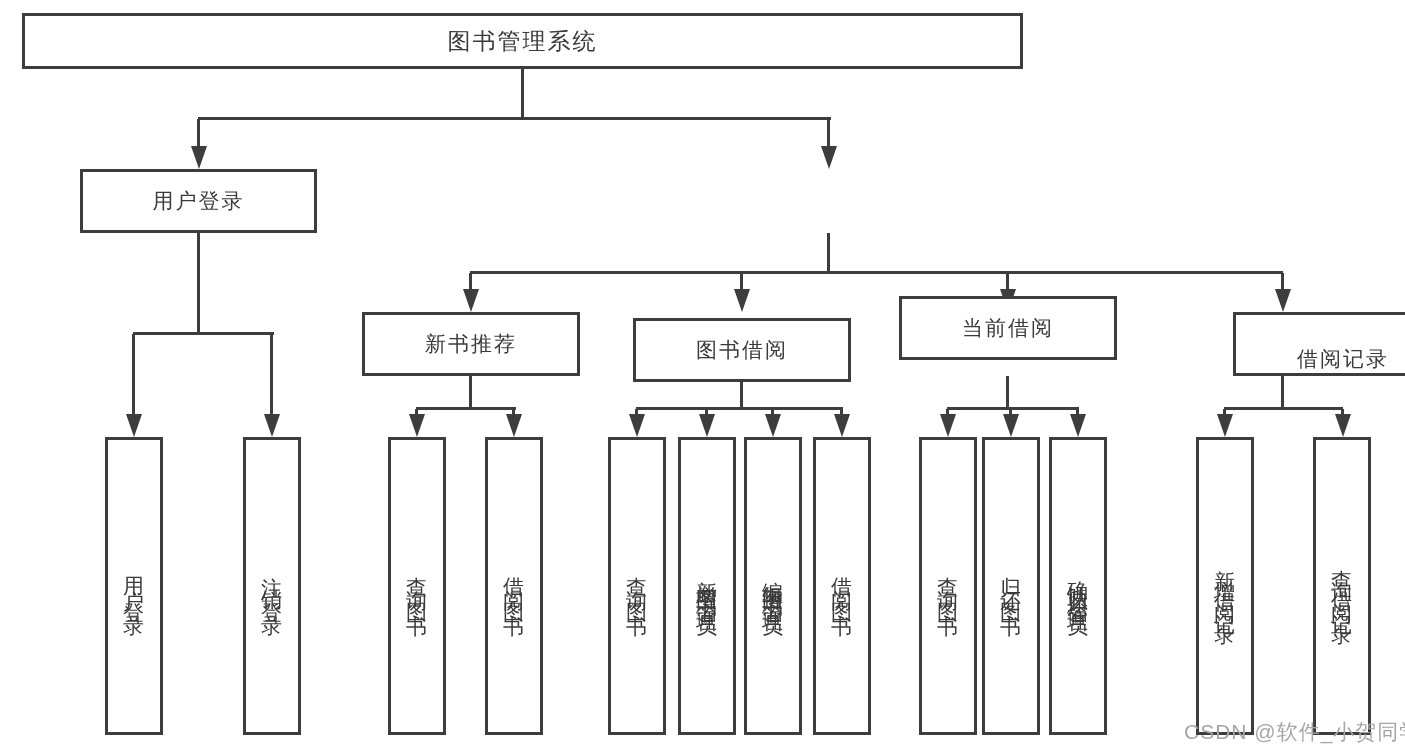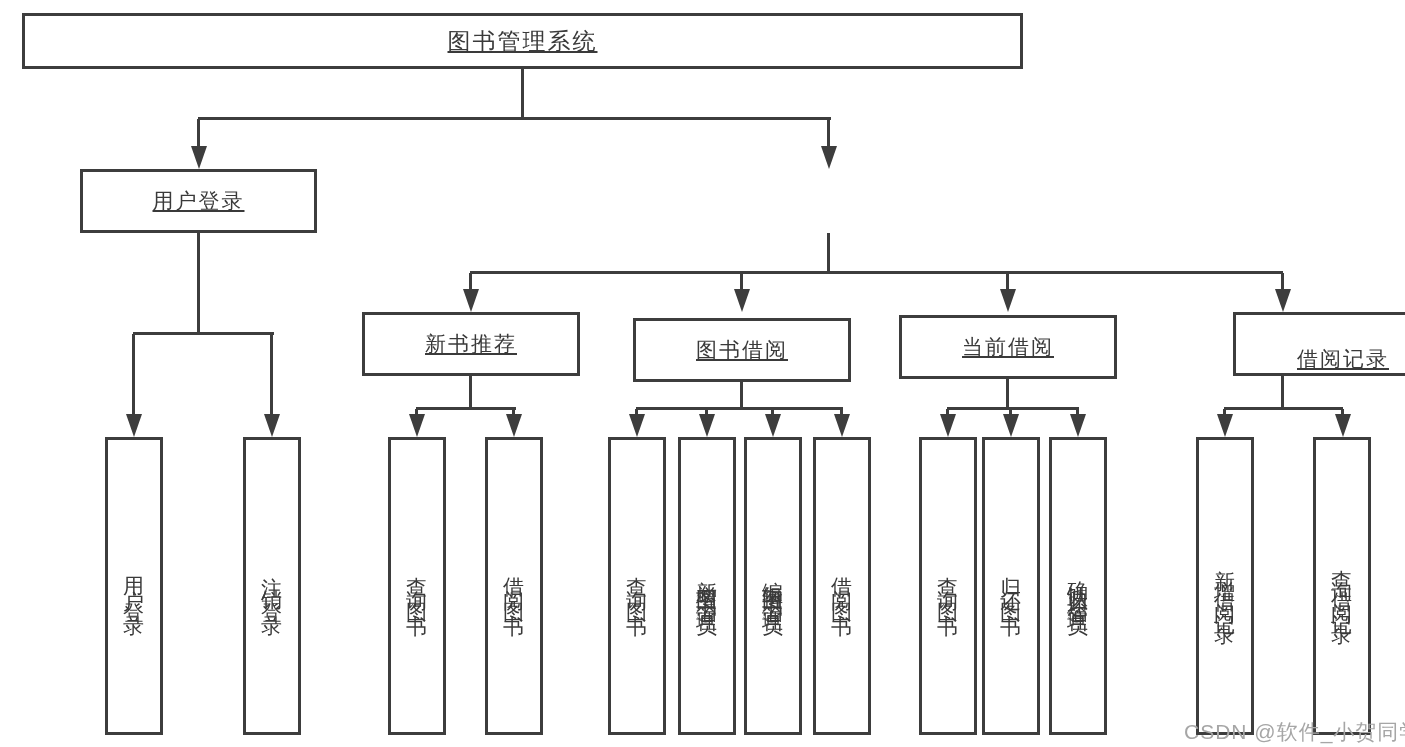--- a/index.html
+++ b/index.html
@@ -19,21 +19,20 @@
   .box{
     position:absolute;
     box-sizing:border-box;
     border:3px solid var(--line);
     background:#fff;
     display:flex;align-items:center;justify-content:center;
     color:var(--text);
     font-size:21px;
     letter-spacing:2px;
     z-index:2;
-    text-decoration:underline;
   }
   .root-box{font-size:23px;}
   .leaf{
     position:absolute;
     box-sizing:border-box;
     border:3px solid var(--line);
     background:#fff;
     width:58px;top:437px;height:298px;
     display:flex;align-items:center;justify-content:center;
     color:var(--text);
@@ -104,21 +103,21 @@
   <div class="arrow" style="left:1000px;top:289px;"></div>
   <div class="vline" style="left:1281px;top:273px;height:19px;"></div>
   <div class="arrow" style="left:1275px;top:289px;"></div>
 
   <div class="box" style="left:362px;top:312px;width:218px;height:64px;">
     <span>新书推荐</span>
   </div>
   <div class="box" style="left:633px;top:312px;width:218px;height:64px;margin-top:6px;">
     <span>图书借阅</span>
   </div>
-  <div class="box" style="left:899px;top:315px;width:218px;height:64px;">
+  <div class="box" style="left:899px;top:296px;width:218px;height:64px;">
     <span>当前借阅</span>
   </div>
   <div class="box" style="left:1233px;top:312px;width:220px;height:64px;align-items:flex-end;">
     <span>借阅记录</span>
   </div>
 
   <div class="vline" style="left:469px;top:376px;height:33px;"></div>
   <div class="hline" style="left:416px;top:407px;width:100px;"></div>
   <div class="vline" style="left:415px;top:409px;height:7px;"></div>
   <div class="arrow" style="left:409px;top:414px;"></div>

